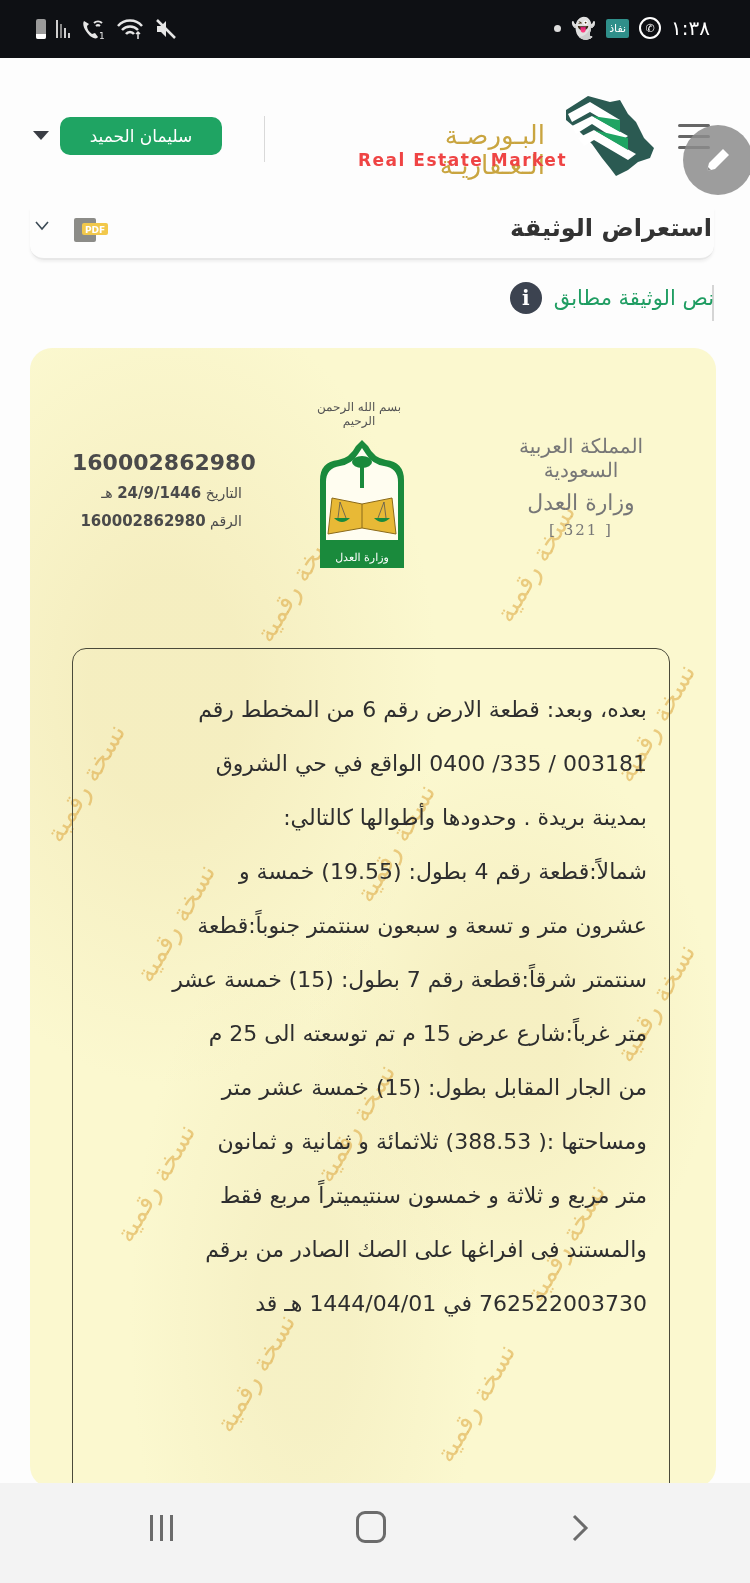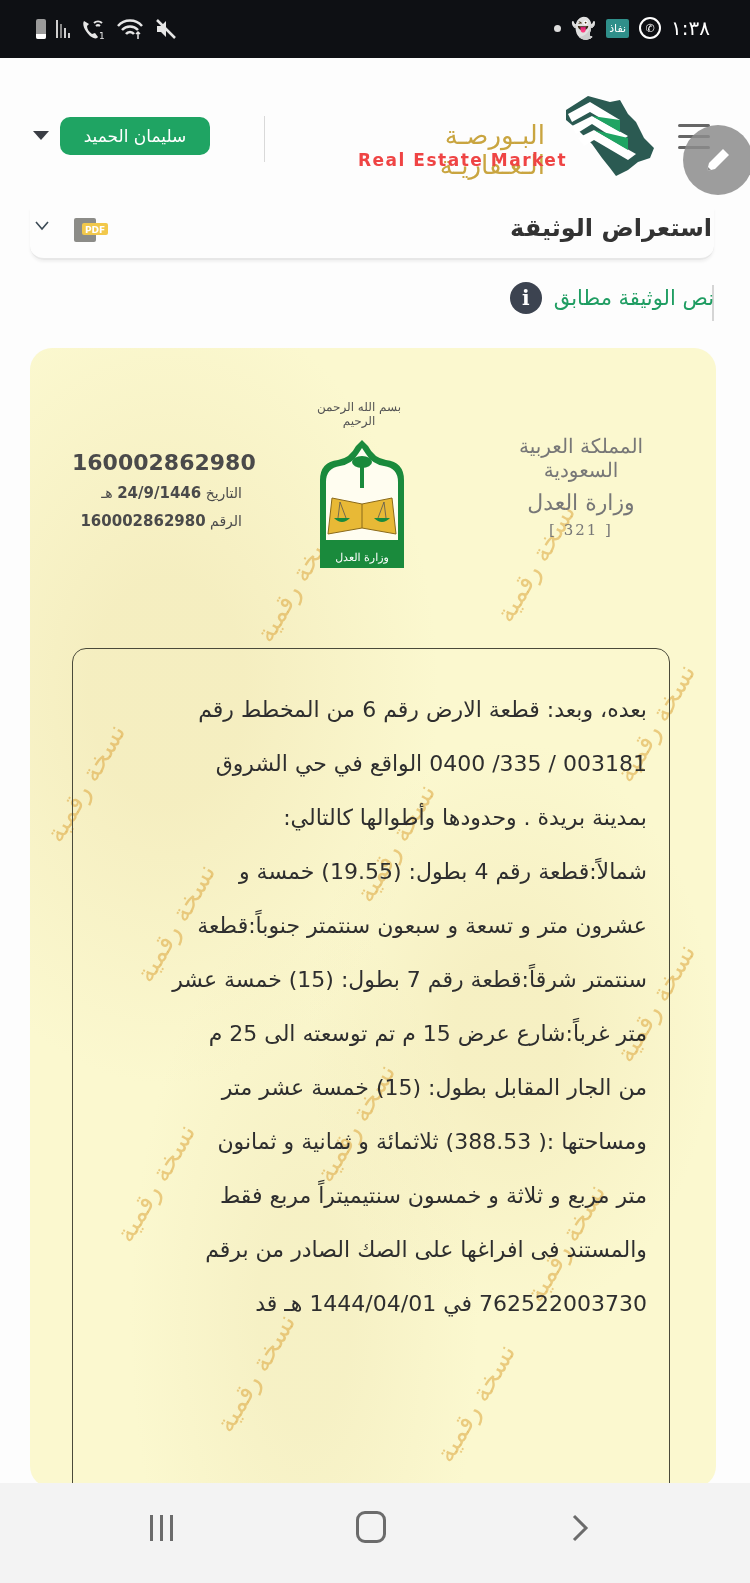--- a/index.html
+++ b/index.html
@@ -15,21 +15,21 @@
     .sb-signal { display: flex; align-items: flex-end; gap: 2px; height: 18px; }
     .sb-signal span { display: block; width: 2px; background: #cfcfcf; }
     .sb-time { font-size: 20px; color: #fff; font-family: "DejaVu Sans", sans-serif; letter-spacing: 1px; }
     .sb-dot { width: 7px; height: 7px; border-radius: 50%; background: #ddd; }
     .sb-nafath { background: #2f8f8a; color: #fff; font-size: 11px; padding: 3px 3px; border-radius: 2px; }
     .sb-wa { width: 22px; height: 22px; border: 2px solid #fff; border-radius: 50%; display: flex; align-items: center; justify-content: center; font-size: 11px; }
     .sb-snap { font-size: 20px; }
 
     
     .header { position: absolute; top: 58px; left: 0; width: 750px; height: 150px; background: #fdfdfd; }
-    .user-pill { position: absolute; left: 60px; top: 117px; width: 150px; height: 38px; background: #1fa463; color: #fff; border-radius: 10px; display: flex; align-items: center; justify-content: center; font-size: 17px; }
+    .user-pill { position: absolute; left: 60px; top: 117px; width: 162px; height: 38px; background: #1fa463; color: #fff; border-radius: 10px; display: flex; align-items: center; justify-content: center; font-size: 17px; }
     .user-caret { position: absolute; left: 33px; top: 131px; width: 0; height: 0; border-left: 8px solid transparent; border-right: 8px solid transparent; border-top: 9px solid #3a3d44; }
     .header-divider { position: absolute; left: 264px; top: 116px; width: 1px; height: 46px; background: #d9d9d9; }
     .brand-ar { position: absolute; left: 360px; top: 120px; font-size: 26px; color: #c9a540; letter-spacing: 2px; direction: rtl; width: 185px; text-align: right; }
     .brand-en { position: absolute; left: 358px; top: 150px; font-size: 17px; color: #ef4444; letter-spacing: 1.5px; font-family: "DejaVu Sans", sans-serif; font-weight: bold; }
     .brand-logo { position: absolute; left: 558px; top: 92px; width: 100px; height: 85px; }
     .hamburger { position: absolute; left: 678px; top: 124px; width: 32px; height: 28px; }
     .hamburger span { display: block; height: 3px; background: #666; margin-bottom: 8px; border-radius: 2px; }
     .edit-fab { position: absolute; left: 683px; top: 125px; width: 70px; height: 70px; border-radius: 50%; background: rgba(140,140,140,0.85); display: flex; align-items: center; justify-content: center; }
 
     

